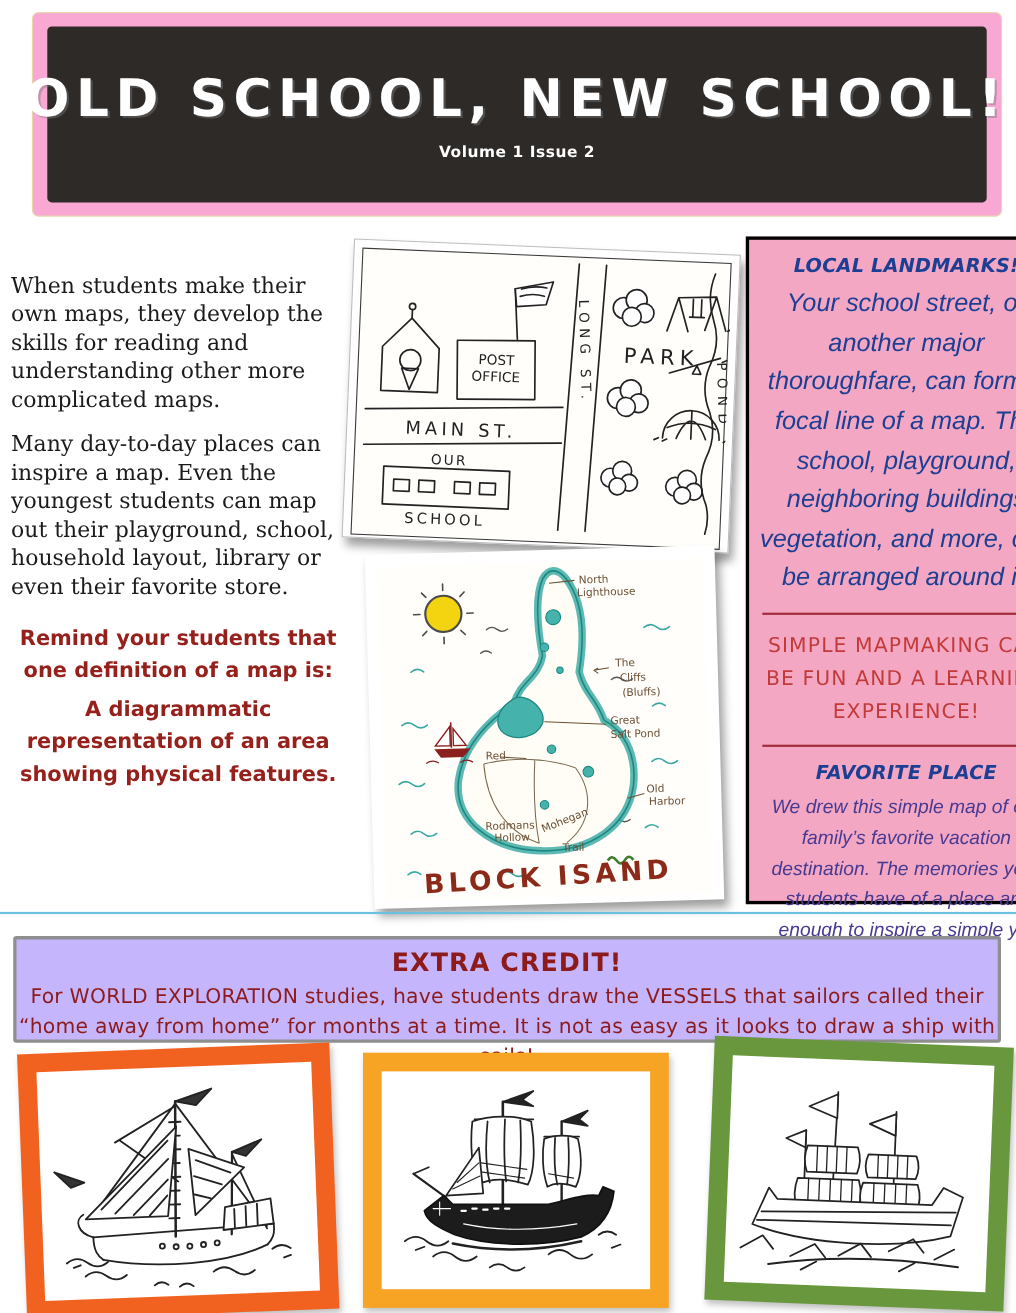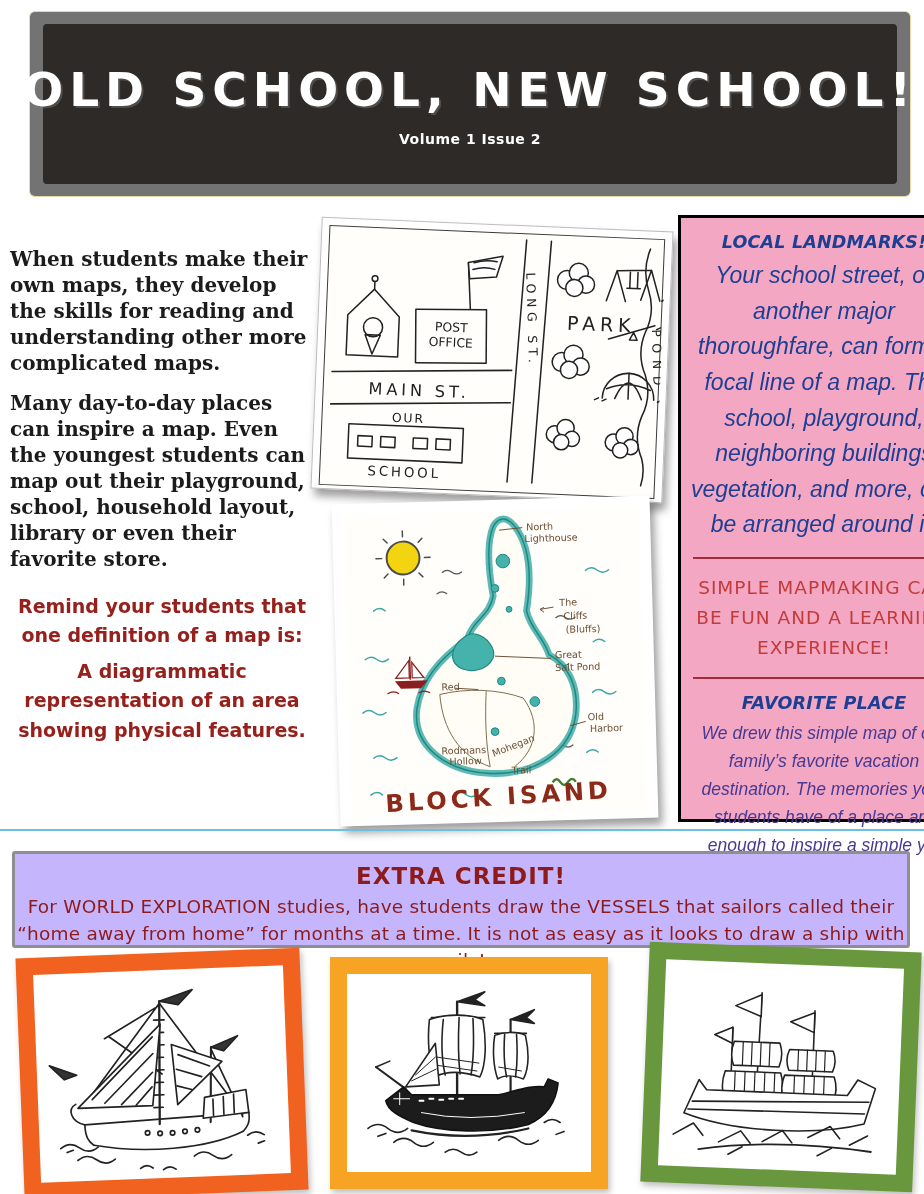--- a/index.html
+++ b/index.html
@@ -5,21 +5,21 @@
   * { margin:0; padding:0; box-sizing:border-box; }
   html,body { background:#ffffff; }
   #page {
     position:relative; width:924px; height:1194px; margin:0 auto;
     background:#ffffff; overflow:hidden;
     font-family:"Liberation Sans", sans-serif;
   }
   
   .header-outer {
     position:absolute; left:30px; top:12px; width:880px; height:184px;
-    background:#737373; border-radius:5px;
+    background:#f9a8d4; border-radius:5px;
     box-shadow: 0 0 0 1px rgba(190,140,20,.35);
   }
   .header-inner {
     position:absolute; left:13px; top:12px; right:13px; bottom:12px;
     background:#2D2A28; border-radius:4px;
     display:flex; flex-direction:column; align-items:center; justify-content:center;
     gap:14px;
   }
   .header-title {
     color:#fff; font-size:47px; font-weight:700; letter-spacing:6px;
@@ -34,21 +34,21 @@
   .header-volume {
     color:#fff; font-size:14px; font-weight:700; letter-spacing:.5px;
     font-family:"DejaVu Sans", sans-serif;
   }
   
   .article {
     position:absolute; left:10px; top:246px; width:304px;
     font-family:"DejaVu Serif", serif; font-size:20px; line-height:1.3;
     color:#1b1b1b;
   }
-  .article p { margin-bottom:14px;font-weight:bold; }
+  .article p { margin-bottom:14px; }
   .callout {
     margin-top:20px; text-align:center;
     font-family:"DejaVu Sans", sans-serif; font-weight:700;
     font-size:19px; line-height:1.55; color:#96211C;
   }
   .callout .line2 { margin-top:6px; }
   
   .map-card {
     position:absolute; background:#fff; border:1px solid #bdbdbd;
     box-shadow: 4px 7px 9px rgba(0,0,0,.38);

